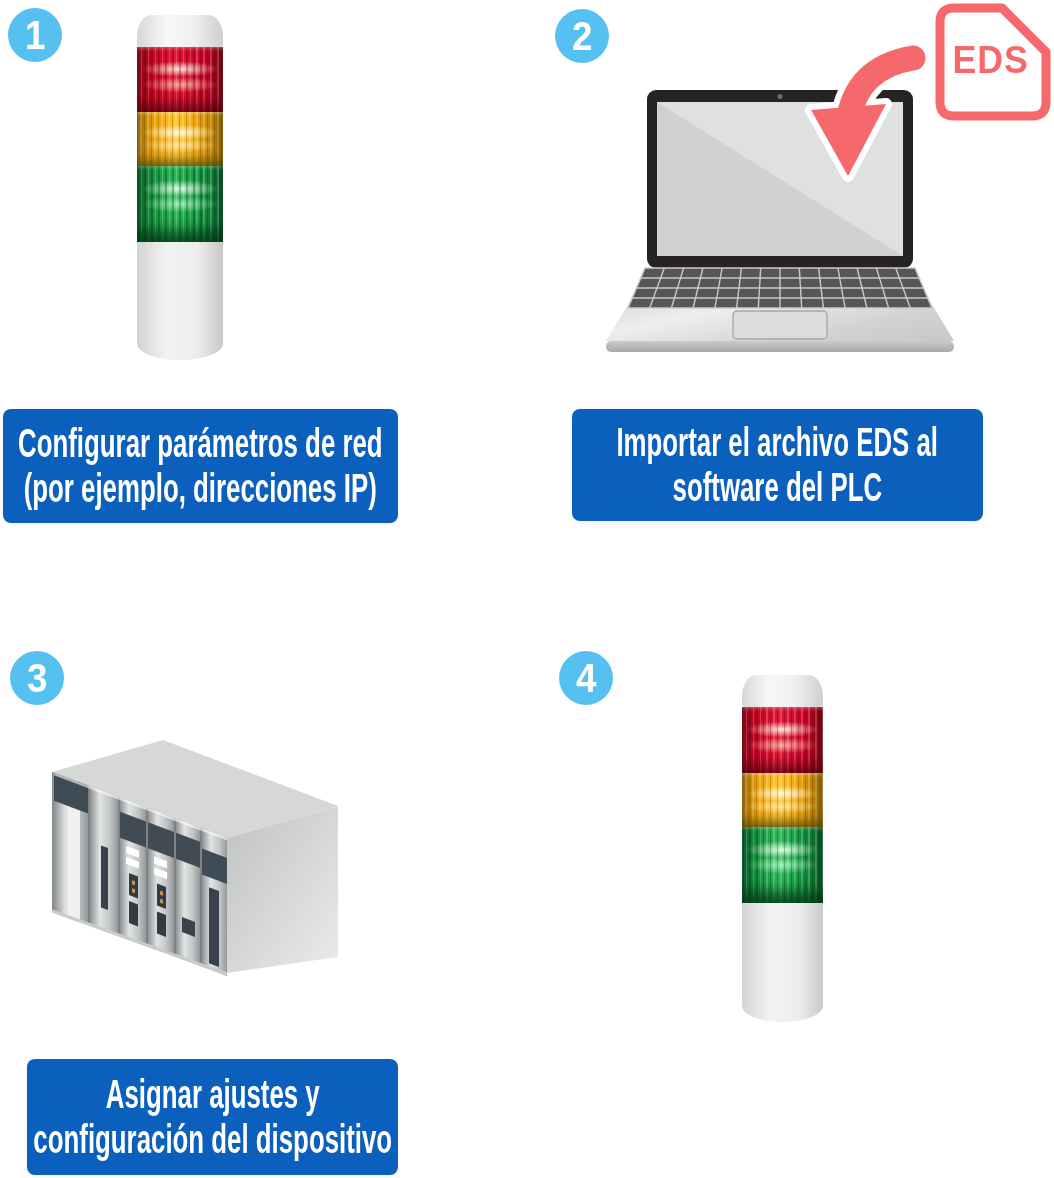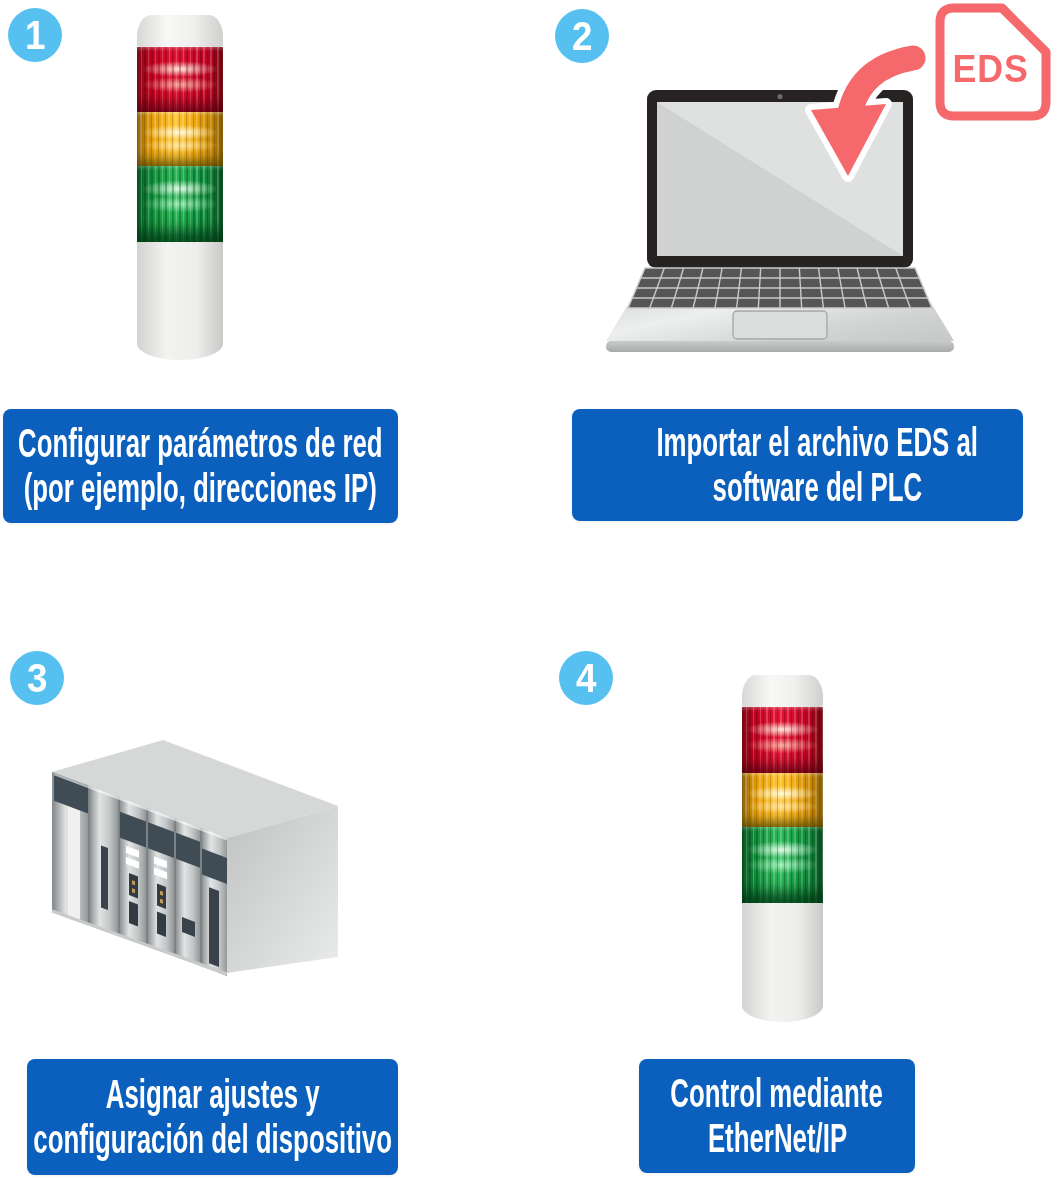--- a/index.html
+++ b/index.html
@@ -147,32 +147,32 @@
     </g>
 
     <rect x="133" y="231" width="94" height="28" rx="4" fill="#DBDCDC" stroke="#A5A6A6" stroke-width="1.3"></rect>
 
     <rect x="6" y="261" width="348" height="11" rx="5" fill="url(#lipGrad)"></rect>
   </svg>
 
   <svg class="abs" style="left:928px;top:0;" width="126" height="126" viewBox="0 0 126 126">
     <path d="M 26 8 H 74 L 118 52 V 102 Q 118 116 104 116 H 26 Q 12 116 12 102 V 22 Q 12 8 26 8 Z" fill="#ffffff" stroke="#F5696D" stroke-width="9" stroke-linejoin="round"></path>
   </svg>
-  <div class="abs eds-text" style="left:928px;top:9px;width:126px;height:120px;">
+  <div class="abs eds-text" style="left:928px;top:0;width:126px;height:120px;">
     <span>EDS</span>
   </div>
 
   <svg class="abs" style="left:780px;top:30px;" width="190" height="160" viewBox="0 0 190 160">
     <path d="M133 28 C 98 34 74 52 68 92" fill="none" stroke="#ffffff" stroke-width="37" stroke-linecap="round"></path>
     <polygon points="31,80 106,74 68,146" fill="#ffffff" stroke="#ffffff" stroke-width="12" stroke-linejoin="round"></polygon>
     <path d="M133 28 C 98 34 74 52 68 92" fill="none" stroke="#F5696D" stroke-width="25" stroke-linecap="round"></path>
     <polygon points="31,80 106,74 68,146" fill="#F5696D"></polygon>
   </svg>
 
-  <div class="abs label" style="left:572px;top:409px;width:411px;height:112px;padding-left:40px;">
+  <div class="abs label" style="left:572px;top:409px;width:411px;height:112px;">
     <div class="label-line">Importar el archivo EDS al</div>
     <div class="label-line">software del PLC</div>
   </div>
 
   <div class="abs badge" style="left:10px;top:651px;">
     <span>3</span>
   </div>
 
   <svg class="abs" style="left:45px;top:730px;" width="300" height="250" viewBox="0 0 300 250">
     <defs>
@@ -245,18 +245,14 @@
   </div>
 
   <div class="abs tower" style="left:742px;top:675px;width:81px;height:347px;">
     <div class="t-cap"></div>
     <div class="t-seg t-red"></div>
     <div class="t-seg t-amber"></div>
     <div class="t-seg t-green"></div>
     <div class="t-base"></div>
   </div>
 
-  <div class="abs label" style="left:639px;top:1059px;width:276px;height:114px;">
-    <div class="label-line">Control mediante</div>
-    <div class="label-line">EtherNet/IP</div>
-  </div>
 
 </div>
 
 </body></html>

